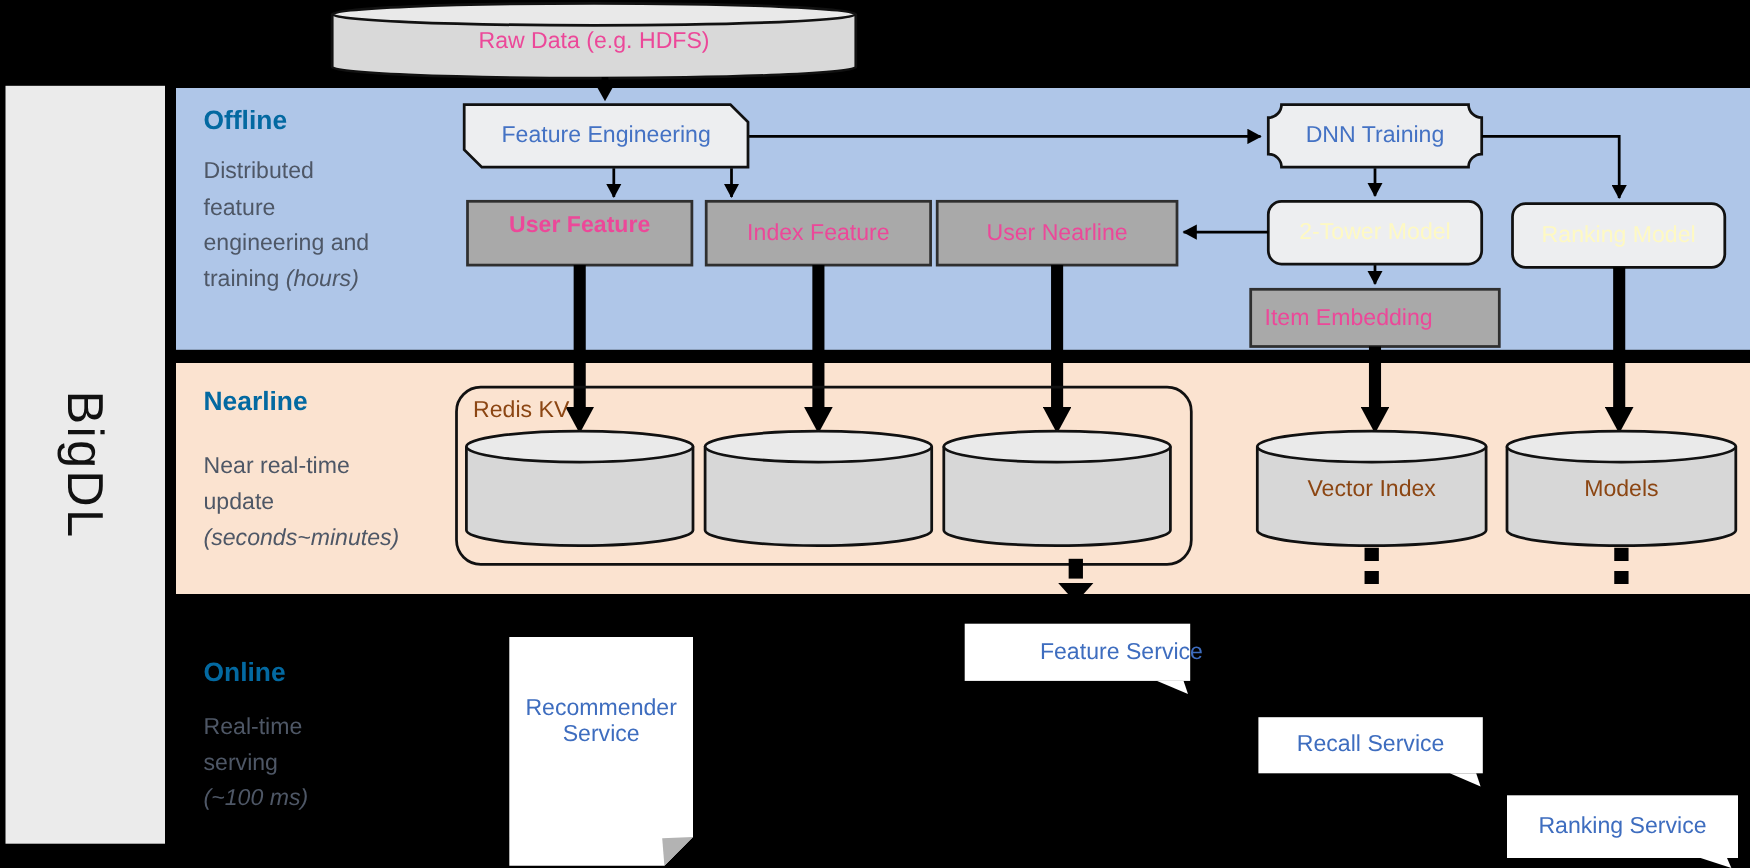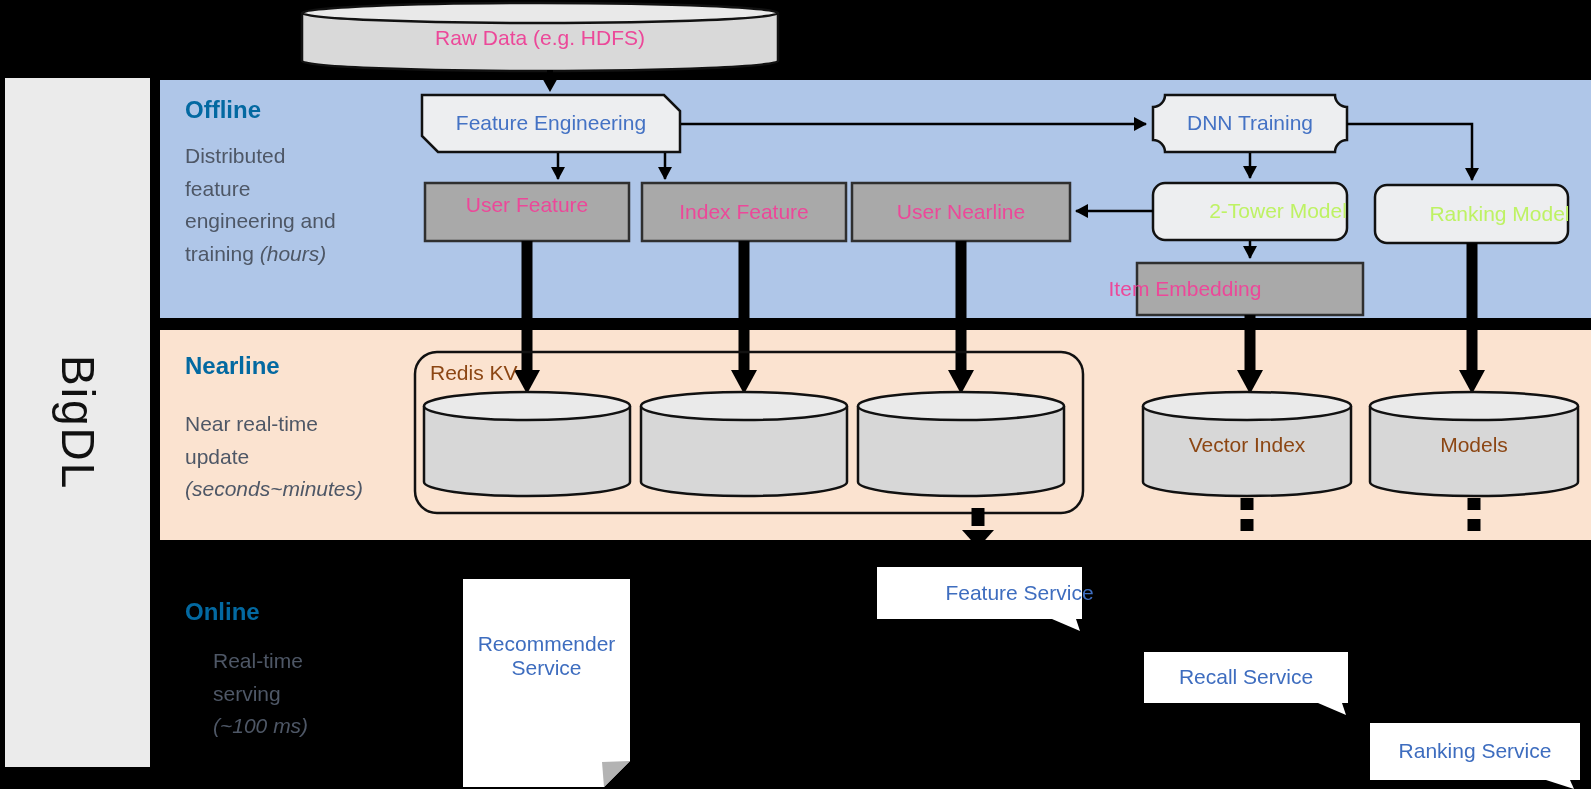--- a/index.html
+++ b/index.html
@@ -9,21 +9,21 @@
   #band-offline{top:80px;height:238px;background:#afc6e8;}
   #band-nearline{top:330px;height:210px;background:#fbe3d0;}
   #sidebar{position:absolute;left:5px;top:78px;width:145px;height:689px;background:#ebebeb;
            display:flex;align-items:center;justify-content:center;}
   #brand{writing-mode:vertical-rl;font-size:46px;color:#111;letter-spacing:2px;}
   svg{position:absolute;left:0;top:0;pointer-events:none;}
   .lbl{position:absolute;display:flex;align-items:center;justify-content:center;
        text-align:center;font-size:21px;line-height:1.15;}
   .ink{color:#ec4899;}
   .blue{color:#4472c4;}
-  .green{color:#bef264;padding-left:28px;}
+  .green{color:#fef9c3;}
   .brown{color:#8c4613;}
   .svcblue{color:#3e6dbf;}
   .sec-title{position:absolute;font-size:24px;font-weight:600;color:#0369a1;}
   .sec-desc{position:absolute;font-size:21px;line-height:1.55;color:#4e5766;}
   .sec-desc em{font-style:italic;}
 </style>
 </head>
 <body>
 
 <div id="stage">
@@ -132,33 +132,33 @@
   <div class="sec-desc" style="left:185px;top:140px;width:165px;">
     <span>Distributed feature engineering and training </span><em>(hours)</em>
   </div>
 
   <div class="sec-title" style="left:185px;top:352px;">Nearline</div>
   <div class="sec-desc" style="left:185px;top:408px;width:185px;">
     <span>Near real-time update </span><em>(seconds~minutes)</em>
   </div>
 
   <div class="sec-title" style="left:185px;top:598px;font-weight:700;">Online</div>
-  <div class="sec-desc" style="left:185px;top:645px;width:110px;margin-left:28px;">
+  <div class="sec-desc" style="left:185px;top:645px;width:110px;">
     <span>Real-time serving </span><em>(~100 ms)</em>
   </div>
 
   <div class="lbl ink" style="left:302px;top:14px;width:476px;height:48px;">Raw Data (e.g. HDFS)</div>
   <div class="lbl blue" style="left:422px;top:95px;width:258px;height:57px;">Feature Engineering</div>
   <div class="lbl blue" style="left:1153px;top:95px;width:194px;height:57px;">DNN Training</div>
-  <div class="lbl ink" style="left:425px;top:183px;width:204px;height:44px;">User Feature</div>
+  <div class="lbl ink" style="left:425px;top:183px;width:204px;height:44px;font-weight:bold;">User Feature</div>
   <div class="lbl ink" style="left:642px;top:183px;width:204px;height:58px;">Index Feature</div>
   <div class="lbl ink" style="left:852px;top:183px;width:218px;height:58px;">User Nearline</div>
   <div class="lbl green" style="left:1153px;top:183px;width:194px;height:57px;">2-Tower Model</div>
   <div class="lbl green" style="left:1375px;top:185px;width:193px;height:58px;">Ranking Model</div>
-  <div class="lbl ink" style="left:1072px;top:263px;width:226px;height:52px;border-radius:25px;">Item Embedding</div>
+  <div class="lbl ink" style="left:1113px;top:263px;width:226px;height:52px;border-radius:25px;">Item Embedding</div>
   <div class="lbl brown" style="left:430px;top:358px;width:130px;height:30px;justify-content:flex-start;text-align:left;">Redis KV</div>
   <div class="lbl brown" style="left:1143px;top:425px;width:208px;height:40px;">Vector Index</div>
   <div class="lbl brown" style="left:1370px;top:425px;width:208px;height:40px;">Models</div>
   <div class="lbl svcblue" style="left:466px;top:625px;width:161px;height:62px;">Recommender Service</div>
   <div class="lbl svcblue" style="left:877px;top:567px;width:205px;height:52px;padding-left:40px;">Feature Service</div>
   <div class="lbl svcblue" style="left:1144px;top:652px;width:204px;height:51px;">Recall Service</div>
   <div class="lbl svcblue" style="left:1370px;top:723px;width:210px;height:57px;">Ranking Service</div>
 
 </div>
 

